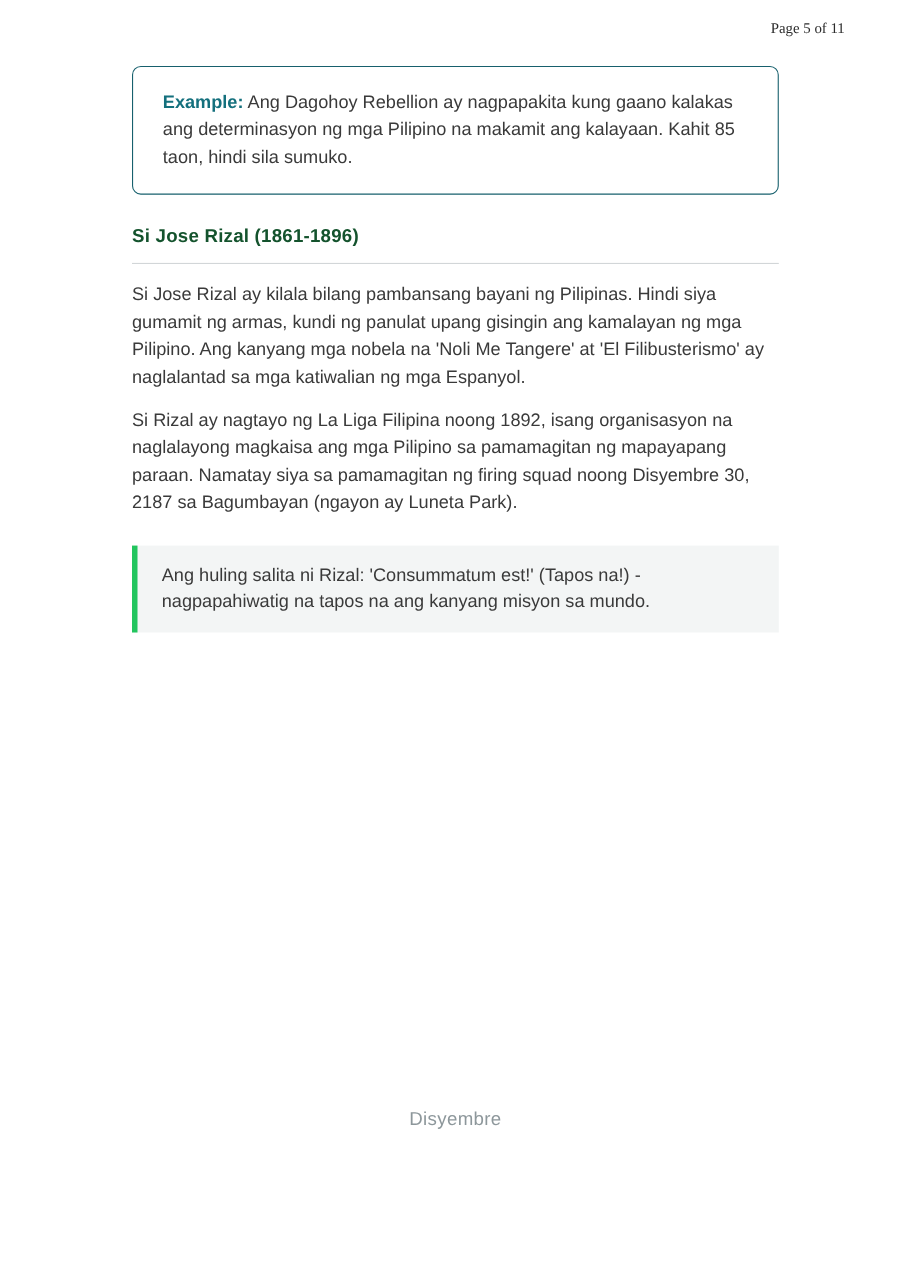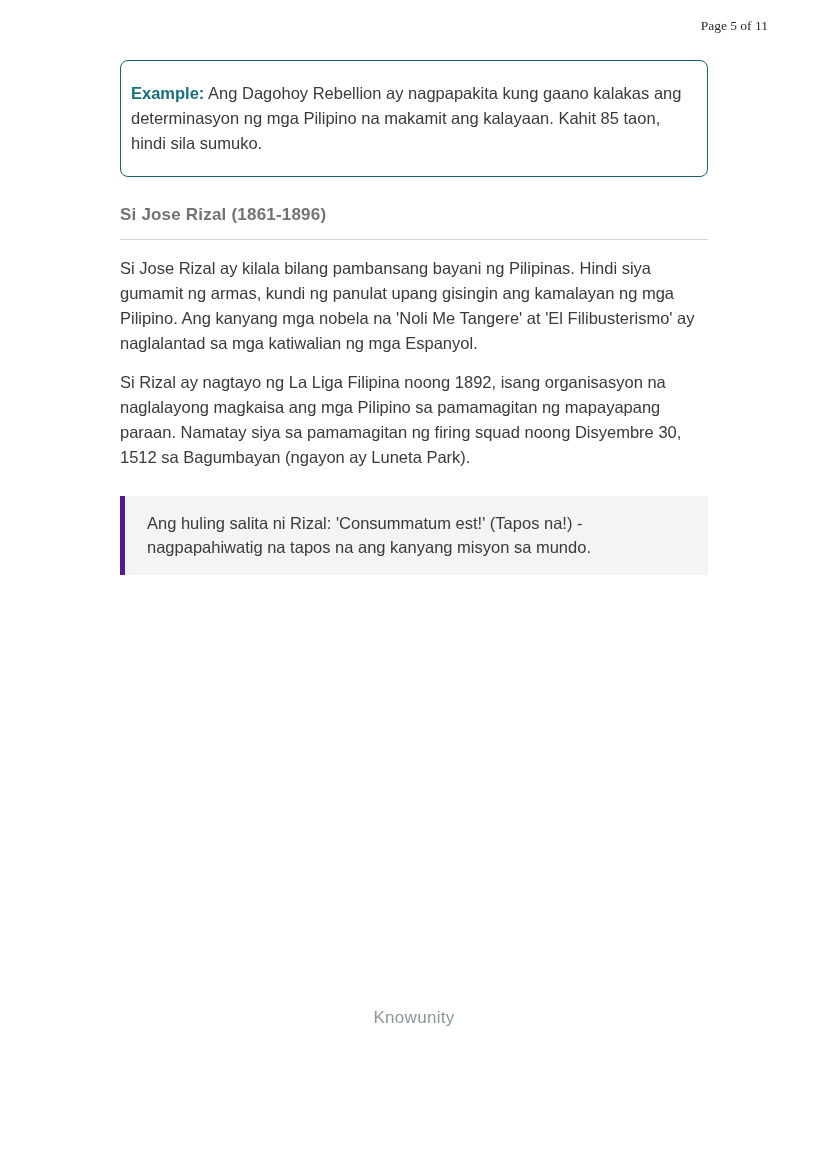--- a/index.html
+++ b/index.html
@@ -23,51 +23,51 @@
     font-family: "Liberation Serif", "DejaVu Serif", serif;
     font-size: 13.5px;
     color: #2b2b2b;
   }
   .content {
     padding: 60px 120px 0 120px;
   }
   .example-box {
     border: 1.5px solid #17606d;
     border-radius: 8px;
-    padding: 20px 10px;
+    padding: 20px 27px;
     font-size: 16.5px;
     line-height: 25px;
     color: #3a3a3a;
   }
   .example-label {
     color: #14707d;
     font-weight: bold;
   }
   .section-heading {
     margin-top: 28px;
     padding-bottom: 14px;
     border-bottom: 1px solid #d2d6d8;
-    color: #737373;
+    color: #14532d;
     font-size: 17px;
     font-weight: bold;
     letter-spacing: 0.2px;
   }
   .body-text {
     margin-top: 16px;
   }
   .body-text p {
     font-size: 16.5px;
     line-height: 25px;
     margin-bottom: 14px;
     color: #3a3a3a;
   }
   .quote-box {
     margin-top: 26px;
     background: #f3f5f5;
-    border-left: 5px solid #4c1d95;
+    border-left: 5px solid #22c55e;
     padding: 15px 22px 16px 22px;
     font-size: 16.5px;
     line-height: 24px;
     color: #3a3a3a;
   }
   .footer-brand {
     position: absolute;
     bottom: 20px;
     left: 0;
     width: 100%;
@@ -88,24 +88,24 @@
 
     <div class="example-box">
       <span class="example-label">Example:</span>
       <span>Ang Dagohoy Rebellion ay nagpapakita kung gaano kalakas ang determinasyon ng mga Pilipino na makamit ang kalayaan. Kahit 85 taon, hindi sila sumuko.</span>
     </div>
 
     <h2 class="section-heading">Si Jose Rizal (1861-1896)</h2>
 
     <div class="body-text">
       <p>Si Jose Rizal ay kilala bilang pambansang bayani ng Pilipinas. Hindi siya gumamit ng armas, kundi ng panulat upang gisingin ang kamalayan ng mga Pilipino. Ang kanyang mga nobela na 'Noli Me Tangere' at 'El Filibusterismo' ay naglalantad sa mga katiwalian ng mga Espanyol.</p>
-      <p>Si Rizal ay nagtayo ng La Liga Filipina noong 1892, isang organisasyon na naglalayong magkaisa ang mga Pilipino sa pamamagitan ng mapayapang paraan. Namatay siya sa pamamagitan ng firing squad noong Disyembre 30, 1512 sa Bagumbayan (ngayon ay Luneta Park).</p>
+      <p>Si Rizal ay nagtayo ng La Liga Filipina noong 1892, isang organisasyon na naglalayong magkaisa ang mga Pilipino sa pamamagitan ng mapayapang paraan. Namatay siya sa pamamagitan ng firing squad noong Disyembre 30, 2187 sa Bagumbayan (ngayon ay Luneta Park).</p>
     </div>
 
     <div class="quote-box">
       <span>Ang huling salita ni Rizal: 'Consummatum est!' (Tapos na!) - nagpapahiwatig na tapos na ang kanyang misyon sa mundo.</span>
     </div>
 
   </div>
 
-  <div class="footer-brand">Knowunity</div>
+  <div class="footer-brand">Disyembre</div>
 
 </div>
 
 </body></html>

